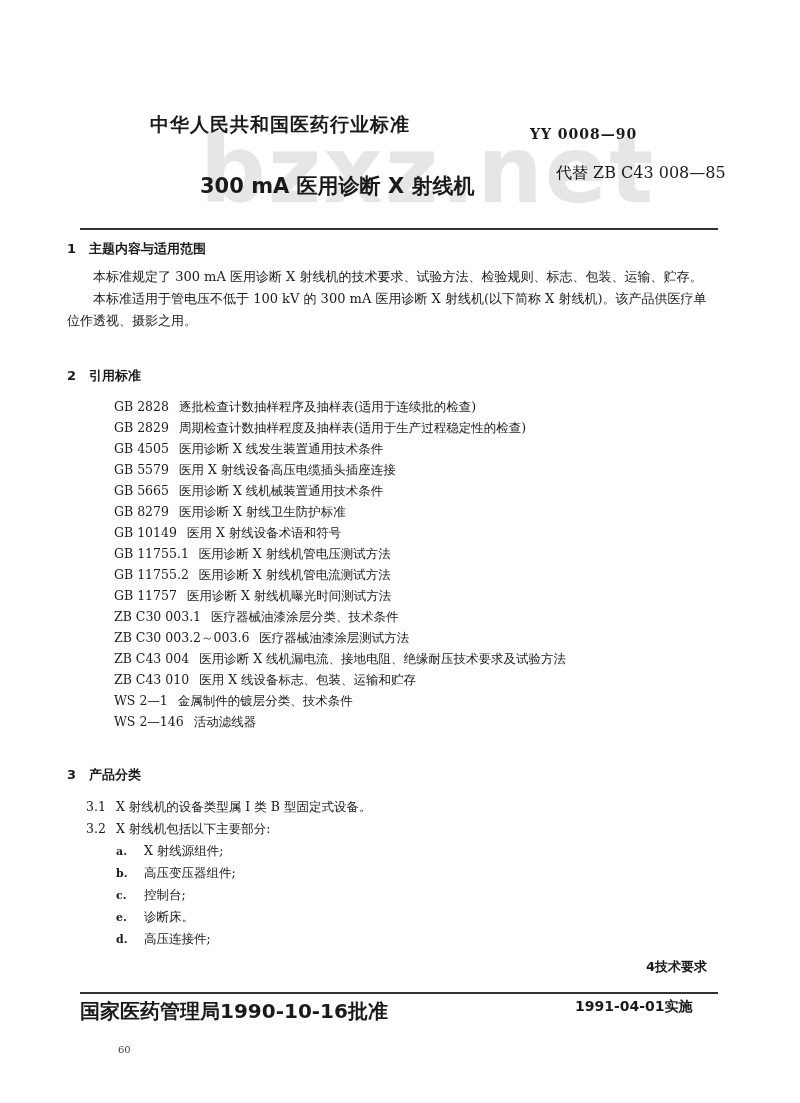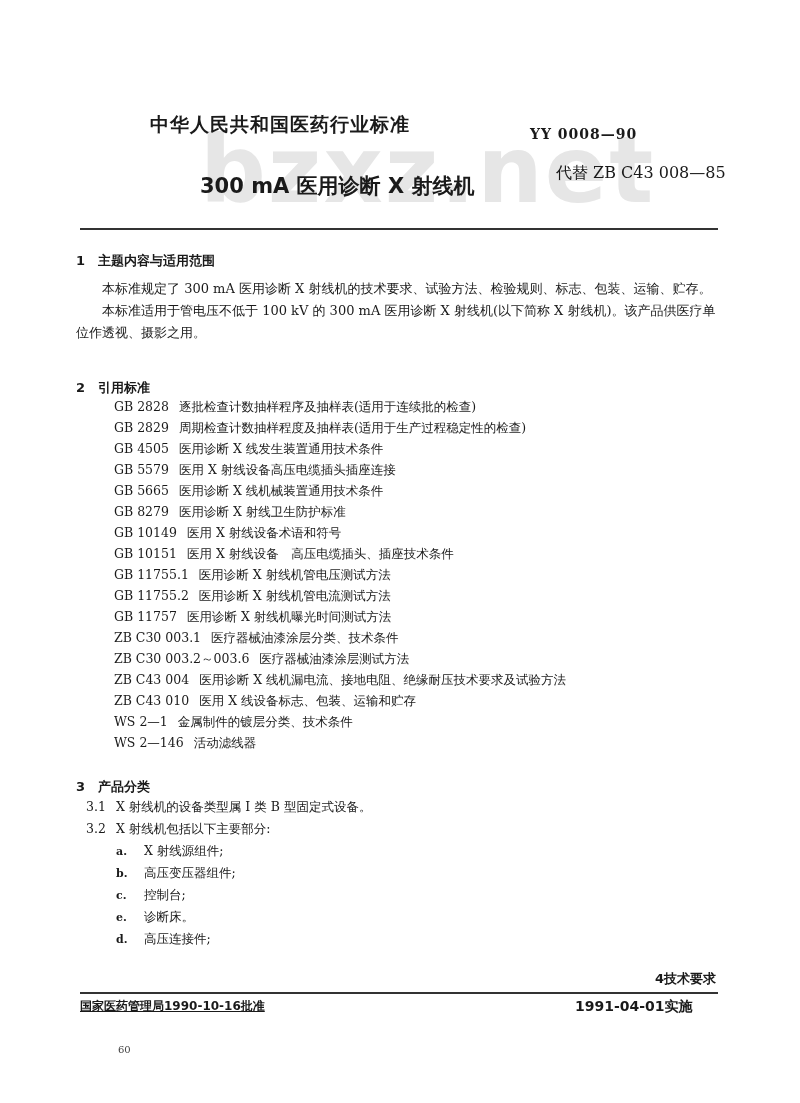--- a/index.html
+++ b/index.html
@@ -28,34 +28,33 @@
   }
   .rule { position: absolute; left: 80px; width: 638px; height: 1.5px; background: #333; z-index: 1; }
   .rule.top { top: 228px; }
   .rule.bottom { top: 992px; }
   .sec-head {
     font-family: "DejaVu Sans", "Liberation Sans", sans-serif;
     font-size: 13px; font-weight: bold;
   }
   .sec-head .num { display: inline-block; width: 22px; }
   .para { font-size: 13px; line-height: 22px; }
-  .para-block { position: absolute; left: 76px; width: 640px; z-index: 1; margin-top: 12px; }
+  .para-block { position: absolute; left: 67px; width: 640px; z-index: 1; }
   .indent { text-indent: 26px; }
   .ref-list { position: absolute; left: 114px; top: 396px; z-index: 1; }
   .ref-row { font-size: 12.5px; height: 21px; line-height: 21px; white-space: nowrap; }
   .ref-row .code { font-weight: normal; margin-right: 10px; }
   .cls-list { position: absolute; left: 86px; top: 796px; z-index: 1; }
   .cls-row { font-size: 12.5px; height: 22px; line-height: 22px; white-space: nowrap; }
   .cls-row .n { display: inline-block; width: 30px; }
   .sub-row { font-size: 12.5px; height: 22px; line-height: 22px; white-space: nowrap; padding-left: 30px; }
   .sub-row .m { display: inline-block; width: 28px; font-weight: bold; font-size: 11px; }
   .footer-left {
-    left: 80px; top: 998px; font-size: 12px; font-weight: bold;
+    left: 80px; top: 998px; font-size: 20px; font-weight: bold;
     font-family: "DejaVu Sans", "Liberation Sans", sans-serif;
-    text-decoration: underline;
   }
   .footer-right {
     left: 575px; top: 998px; font-size: 14px; font-weight: bold;
     font-family: "DejaVu Sans", "Liberation Sans", sans-serif;
   }
   .page-num { left: 118px; top: 1044px; font-size: 10px; color: #444; }
 </style>
 </head>
 <body>
 
@@ -84,21 +83,20 @@
     </div>
   </div>
   <div class="ref-list">
     <div class="ref-row"><span class="code">GB 2828</span><span>逐批检查计数抽样程序及抽样表(适用于连续批的检查)</span></div>
     <div class="ref-row"><span class="code">GB 2829</span><span>周期检查计数抽样程度及抽样表(适用于生产过程稳定性的检查)</span></div>
     <div class="ref-row"><span class="code">GB 4505</span><span>医用诊断 X 线发生装置通用技术条件</span></div>
     <div class="ref-row"><span class="code">GB 5579</span><span>医用 X 射线设备高压电缆插头插座连接</span></div>
     <div class="ref-row"><span class="code">GB 5665</span><span>医用诊断 X 线机械装置通用技术条件</span></div>
     <div class="ref-row"><span class="code">GB 8279</span><span>医用诊断 X 射线卫生防护标准</span></div>
     <div class="ref-row"><span class="code">GB 10149</span><span>医用 X 射线设备术语和符号</span></div>
-    <div class="ref-row"><span class="code">GB 10151</span><span>医用 X 射线设备　高压电缆插头、插座技术条件</span></div>
     <div class="ref-row"><span class="code">GB 11755.1</span><span>医用诊断 X 射线机管电压测试方法</span></div>
     <div class="ref-row"><span class="code">GB 11755.2</span><span>医用诊断 X 射线机管电流测试方法</span></div>
     <div class="ref-row"><span class="code">GB 11757</span><span>医用诊断 X 射线机曝光时间测试方法</span></div>
     <div class="ref-row"><span class="code">ZB C30 003.1</span><span>医疗器械油漆涂层分类、技术条件</span></div>
     <div class="ref-row"><span class="code">ZB C30 003.2～003.6</span><span>医疗器械油漆涂层测试方法</span></div>
     <div class="ref-row"><span class="code">ZB C43 004</span><span>医用诊断 X 线机漏电流、接地电阻、绝缘耐压技术要求及试验方法</span></div>
     <div class="ref-row"><span class="code">ZB C43 010</span><span>医用 X 线设备标志、包装、运输和贮存</span></div>
     <div class="ref-row"><span class="code">WS 2—1</span><span>金属制件的镀层分类、技术条件</span></div>
     <div class="ref-row"><span class="code">WS 2—146</span><span>活动滤线器</span></div>
   </div>

